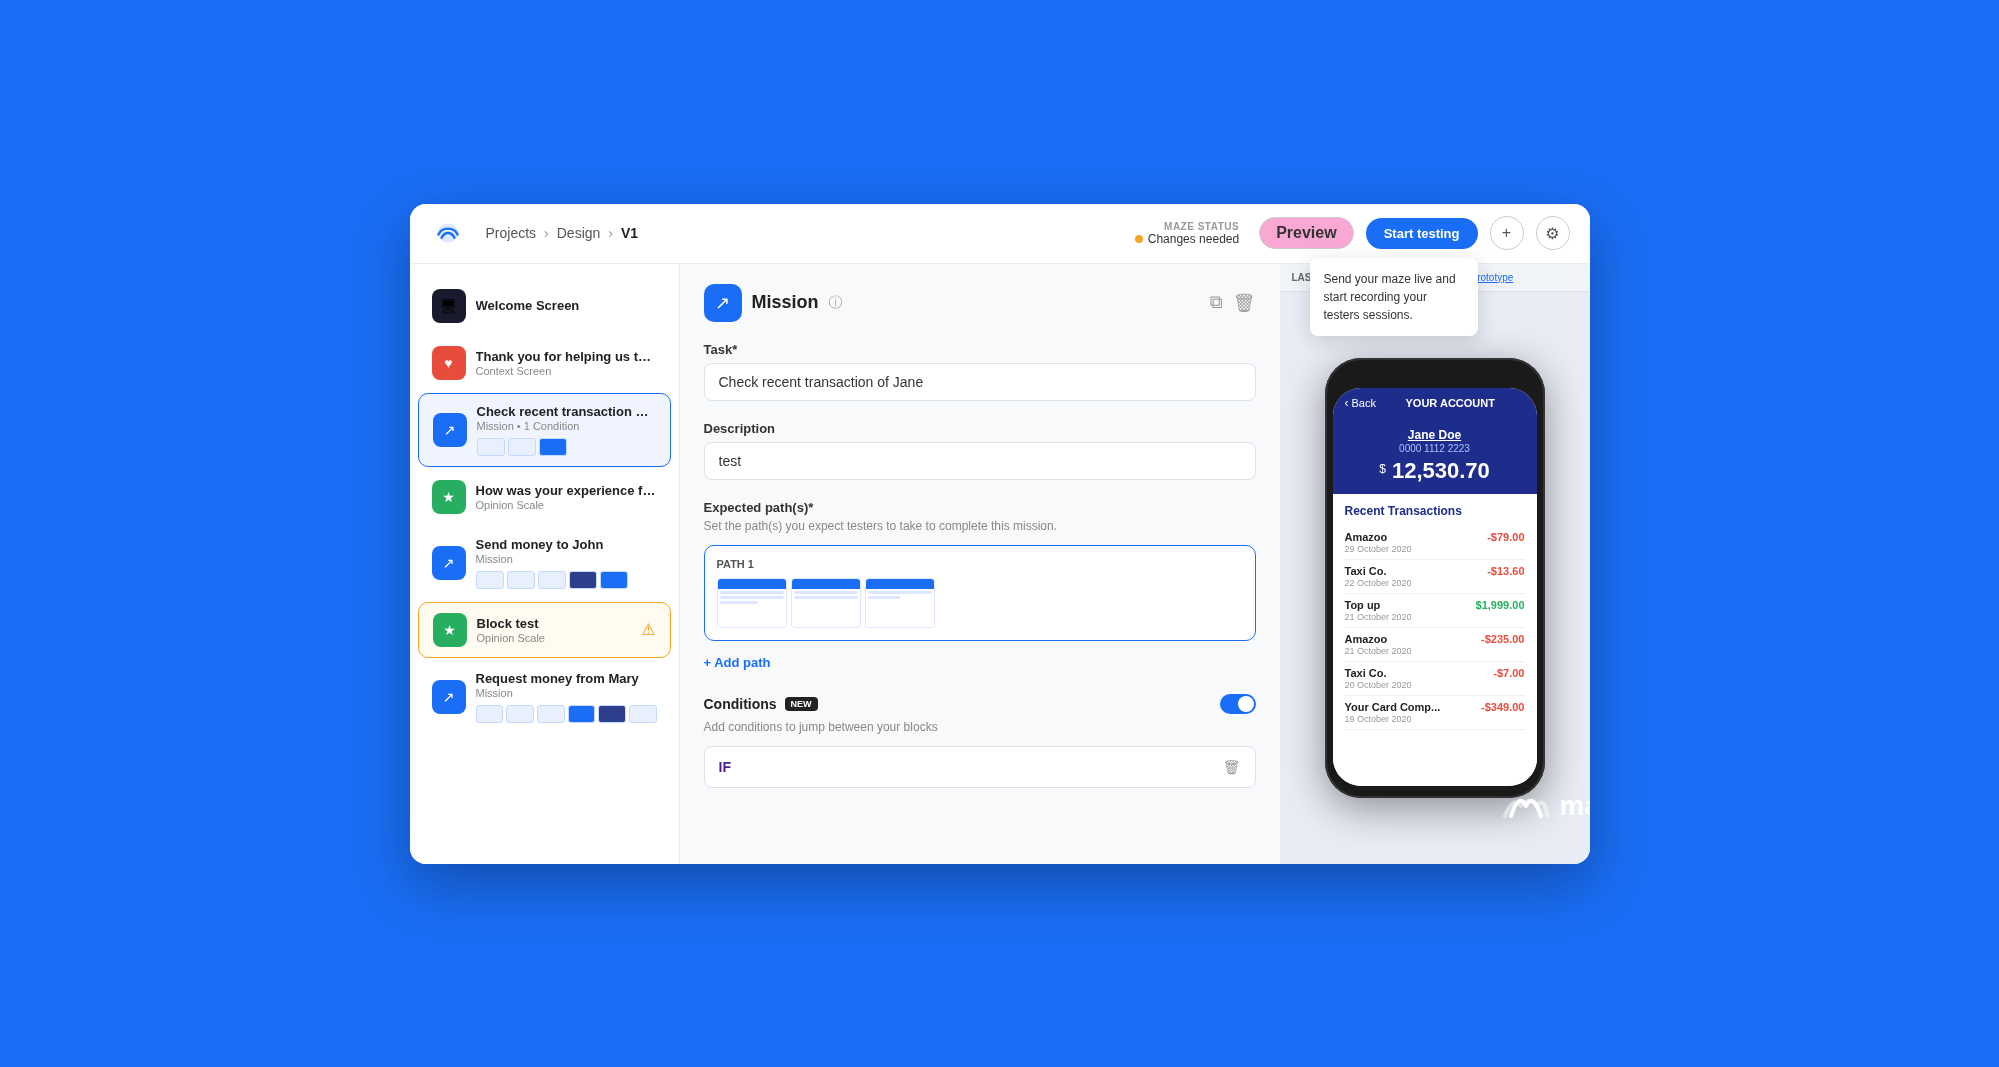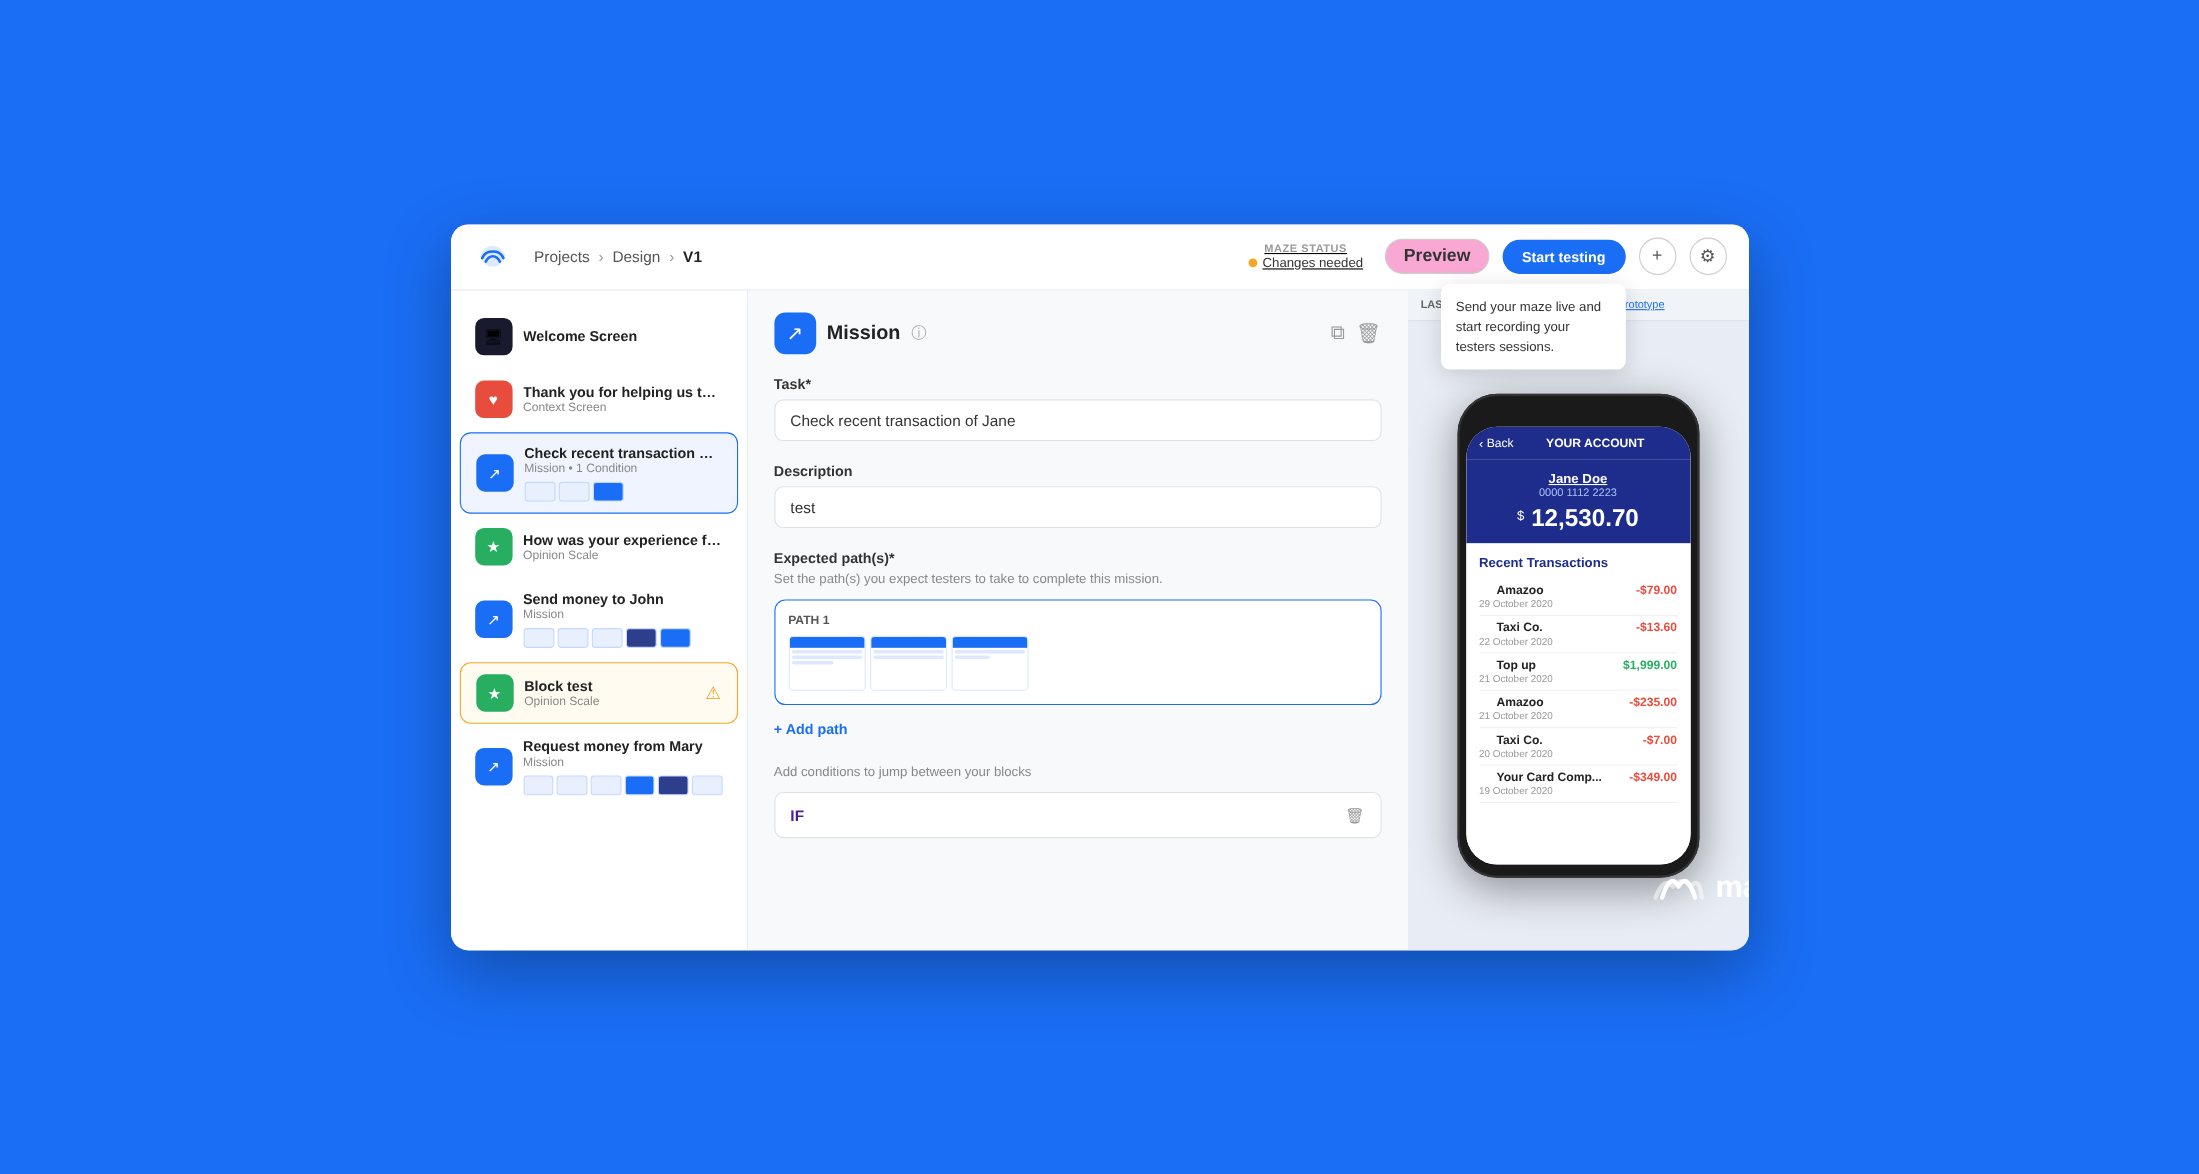--- a/index.html
+++ b/index.html
@@ -54,23 +54,22 @@
     .breadcrumb .current { font-weight: 700; color: #222; }
     .nav-right {
       margin-left: auto;
       display: flex;
       align-items: center;
       gap: 12px;
     }
     .maze-status {
       display: flex;
       flex-direction: column;
-      align-items: center;
+      align-items: flex-end;
       margin-right: 8px;
-      text-decoration: underline;
     }
     .maze-status .label {
       font-size: 10px;
       color: #999;
       font-weight: 600;
       letter-spacing: 0.5px;
       text-transform: uppercase;
     }
     .maze-status .status-text {
       display: flex;
@@ -511,21 +510,21 @@
       color: #1e2d8c;
       margin-bottom: 8px;
     }
     .transaction-row {
       display: flex;
       justify-content: space-between;
       align-items: flex-start;
       padding: 5px 0;
       border-bottom: 1px solid #f0f0f0;
     }
-    .trans-left .trans-name { font-size: 11px; font-weight: 600; color: #222; margin-left: 16px; }
+    .trans-left .trans-name { font-size: 11px; font-weight: 600; color: #222; }
     .trans-left .trans-date { font-size: 9px; color: #999; margin-top: 1px; }
     .trans-amount { font-size: 11px; font-weight: 700; }
     .amount-neg { color: #e74c3c; }
     .amount-pos { color: #27ae60; }
 
     
     .maze-branding {
       position: absolute;
       bottom: 30px;
       right: -20px;
@@ -729,20 +728,25 @@
                 <div class="mini-line" style="width:50%"></div>
               </div>
             </div>
           </div>
         </div>
 
         <button class="add-path-btn">+ Add path</button>
       </div>
 
       <div class="conditions-section">
+        <div class="conditions-header">
+          <span class="conditions-title">Conditions</span>
+          <span class="new-badge">NEW</span>
+          <div class="toggle"></div>
+        </div>
         <div class="conditions-desc">Add conditions to jump between your blocks</div>
 
         <div class="if-block">
           <span class="if-label">IF</span>
           <button class="header-action-btn" style="font-size:14px;">🗑</button>
         </div>
       </div>
     </main>
 
     <aside class="right-panel">

